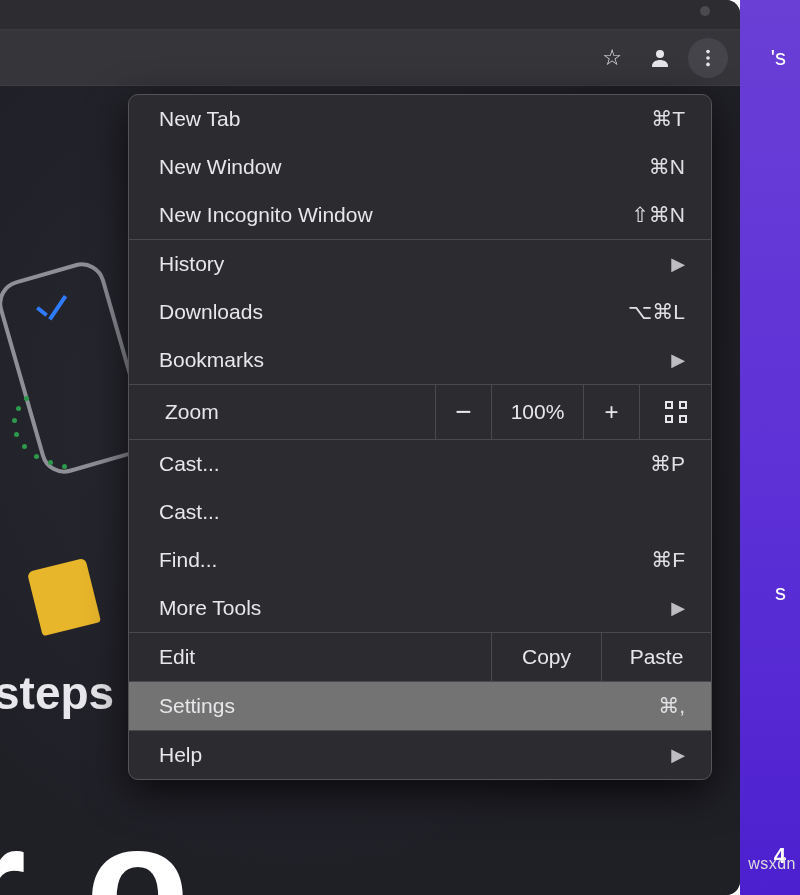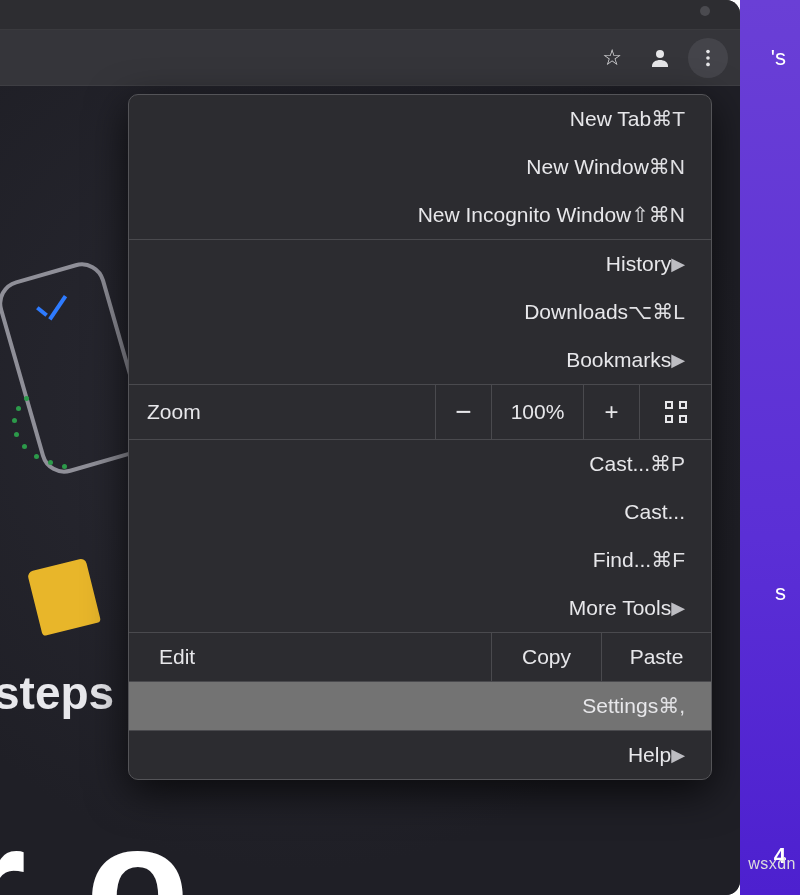--- a/index.html
+++ b/index.html
@@ -76,33 +76,33 @@
   
   .menu {
     position:absolute; top:94px; left:128px; width:584px;
     background:#2c2c30; border:1px solid #545458; border-radius:10px;
     box-shadow: 0 12px 40px rgba(0,0,0,.7);
     color:#e7e7ea; font-size:21px;
   }
   .m-section { border-bottom:1px solid #4a4a4e; }
   .m-section:last-child { border-bottom:none; }
   .m-item {
-    display:flex; align-items:center; justify-content:flex-end;
-    padding: 12px 26px 12px 30px; min-height:48px;
+    display:flex; align-items:center; justify-content:space-between;
+    padding: 12px 26px 12px 30px; min-height:48px;gap:7px;
   }
   .m-item.highlight { background:#737373; }
   .m-label {}
   .m-short { color:#e0e0e3; font-size:21px; }
   .m-chevron { color:#bdbdc2; font-size:18px; }
 
   
   .zoom-row {
     display:flex; align-items:center; border-bottom:1px solid #4a4a4e;
   }
-  .zoom-label { flex:1; padding:12px 18px; }
+  .zoom-label { flex:1; padding:12px 36px; }
   .zoom-cell {
     border-left:1px solid #4a4a4e; height:54px; display:flex; align-items:center; justify-content:center;
   }
   .zoom-minus { width:56px; font-size:28px; }
   .zoom-val   { width:92px; font-size:21px; }
   .zoom-plus  { width:56px; font-size:24px; }
   .zoom-full  { width:72px; }
 
   
   .edit-row { display:flex; align-items:stretch; border-bottom:1px solid #4a4a4e; }

